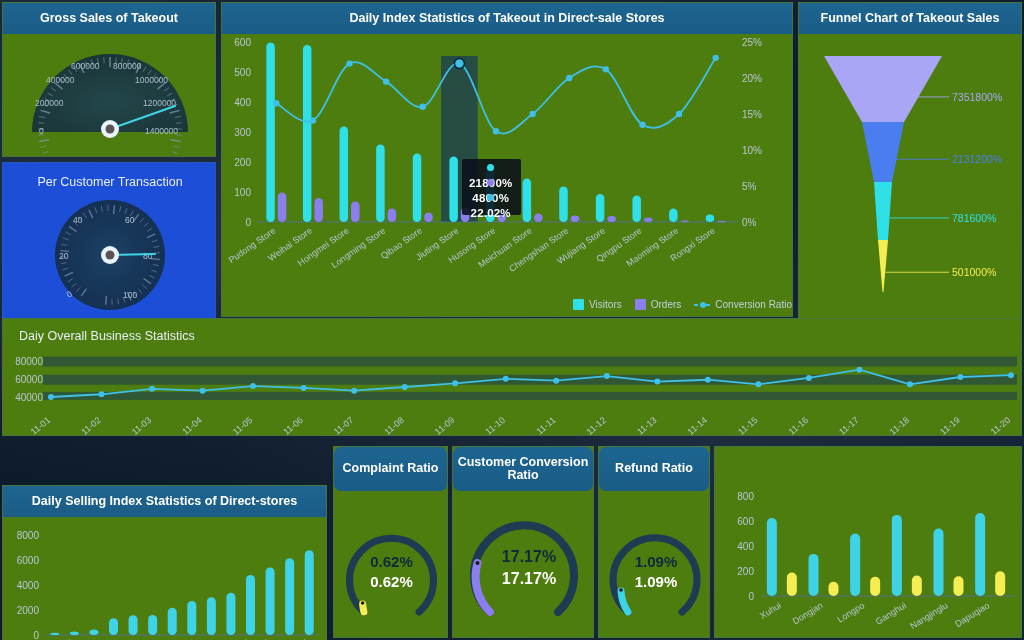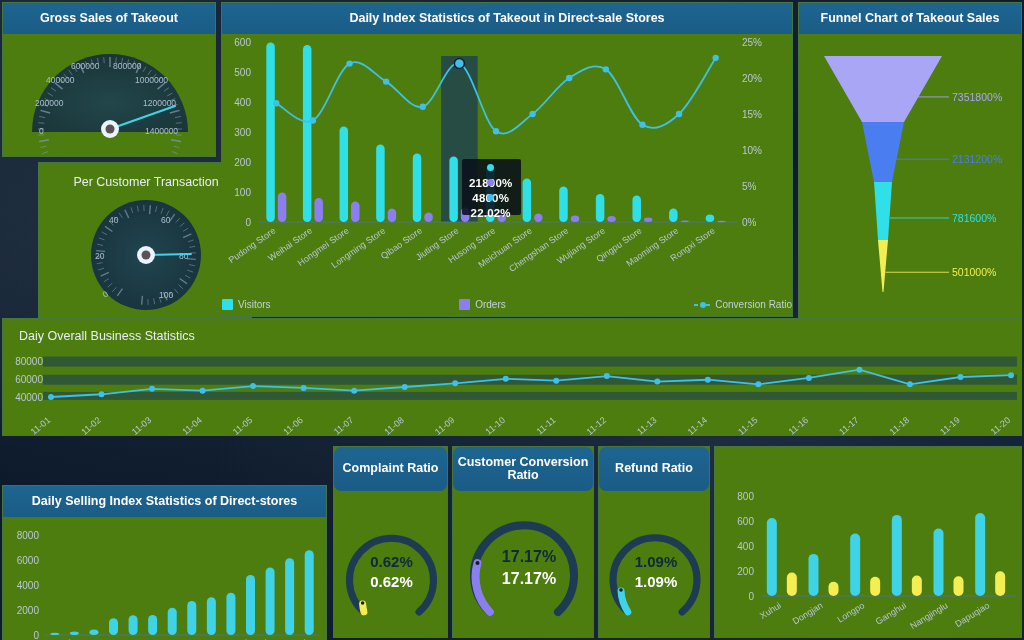--- a/index.html
+++ b/index.html
@@ -54,21 +54,21 @@
     background: rgba(10,16,26,0.88);
     padding: 5px 9px 6px 7px;
     border-radius: 2px;
   }
   .tt-row { display: flex; align-items: center; gap: 6px; height: 15px; flex-direction: column; }
   .tt-dot { width: 7px; height: 7px; border-radius: 50%; flex: none; }
   .tt-val { color: #ffffff; font-size: 11.5px; font-weight: bold; letter-spacing: 0.2px; }
 
   .legend {
     position: absolute; bottom: 6px; left: 0; right: 0;
-    display: flex; align-items: center; justify-content: space-between; gap: 13px;
+    display: flex; align-items: center; justify-content: flex-end; gap: 13px;
   }
   .lg-item { display: flex; align-items: center; gap: 5px; }
   .lg-swatch { width: 11px; height: 11px; border-radius: 1px; }
   .lg-text { color: #c3d0de; font-size: 10px; }
   .lg-line { width: 16px; height: 2px; position: relative; }
   .lg-line::before, .lg-line::after {
     content:''; position:absolute; top:0; width:4px; height:2px; background:#3ec0e8;
   }
   .lg-line::before { left:0; } .lg-line::after { right:0; }
   .lg-line i {
@@ -160,21 +160,21 @@
           <text class="ax-sm" x="140" y="72">1200000</text>
           <text class="ax-sm" x="142" y="100">1400000</text>
         </g>
         <line x1="107" y1="95" x2="172" y2="72" stroke="#3fd3e8" stroke-width="2.2" stroke-linecap="round"></line>
         <circle cx="107" cy="95" r="9" fill="#e9f4ff"></circle>
         <circle cx="107" cy="95" r="4.5" fill="#5a5254"></circle>
       </svg>
     </div>
   </div>
 
-  <div class="panel" style="left:2px; top:162px; width:214px; height:162px; background:#4d7c0f;margin-left:36px;">
+  <div class="panel" style="left:2px; top:162px; width:214px; height:162px; background:#1d4ed8;">
     <div class="plain-title" style="left:0; width:214px; text-align:center; top:12px; font-size:12.5px;">Per Customer Transaction</div>
     <div style="position:absolute; left:0; right:0; top:30px; bottom:0;">
       <svg width="214" height="125" viewBox="0 0 214 125">
         <defs>
           <radialGradient id="pcFace" cx="50%" cy="50%" r="60%">
             <stop offset="0%" stop-color="#1b3f57"></stop>
             <stop offset="100%" stop-color="#12293f"></stop>
           </radialGradient>
         </defs>
         <circle cx="107" cy="62" r="55" fill="url(#pcFace)" opacity="0.9"></circle>

